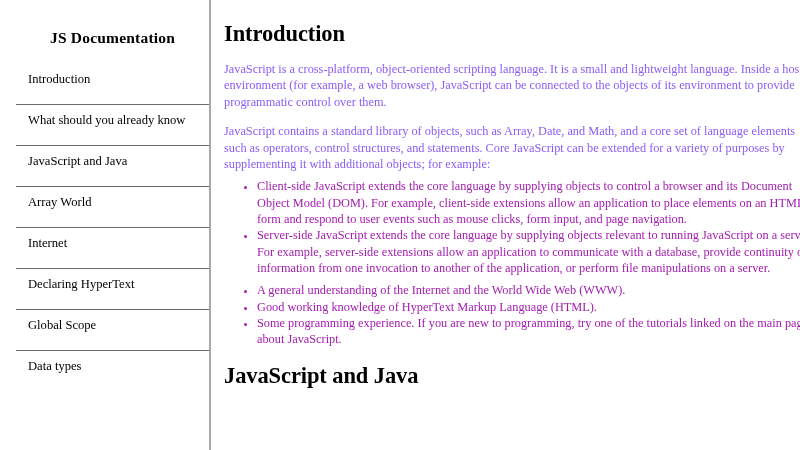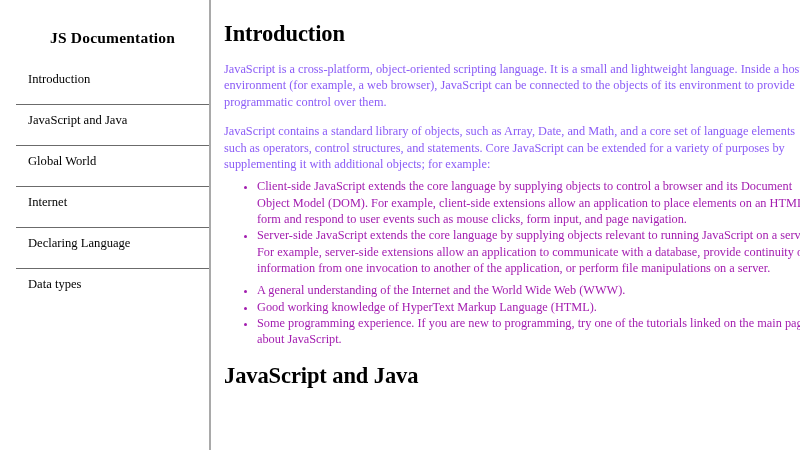--- a/index.html
+++ b/index.html
@@ -123,24 +123,26 @@
 </style>
 </head>
 <body>
 
 <div class="page">
 
   <nav class="navbar" id="navbar">
     <header class="nav-header">JS Documentation</header>
     <div class="nav-list">
       <a class="nav-item" href="#introduction">Introduction</a>
+      <a class="nav-item" href="#what-you-should-already-know">What should you already know</a>
       <a class="nav-item" href="#javascript-and-java">JavaScript and Java</a>
-      <a class="nav-item" href="#hello-world">Global World</a>
+      <a class="nav-item" href="#hello-world">Array World</a>
       <a class="nav-item" href="#variables">Internet</a>
-      <a class="nav-item" href="#declaring-variables">Declaring Language</a>
+      <a class="nav-item" href="#declaring-variables">Declaring HyperText</a>
+      <a class="nav-item" href="#global-scope">Global Scope</a>
       <a class="nav-item" href="#data-types">Data types</a>
 
     </div>
   </nav>
 
   <main class="main-doc" id="main-doc">
 
     <section class="main-section" id="introduction">
       <h1 class="section-title">Introduction</h1>
       <p class="para">JavaScript is a cross-platform, object-oriented scripting language. It is a small and lightweight language. Inside a host environment (for example, a web browser), JavaScript can be connected to the objects of its environment to provide programmatic control over them.</p>

